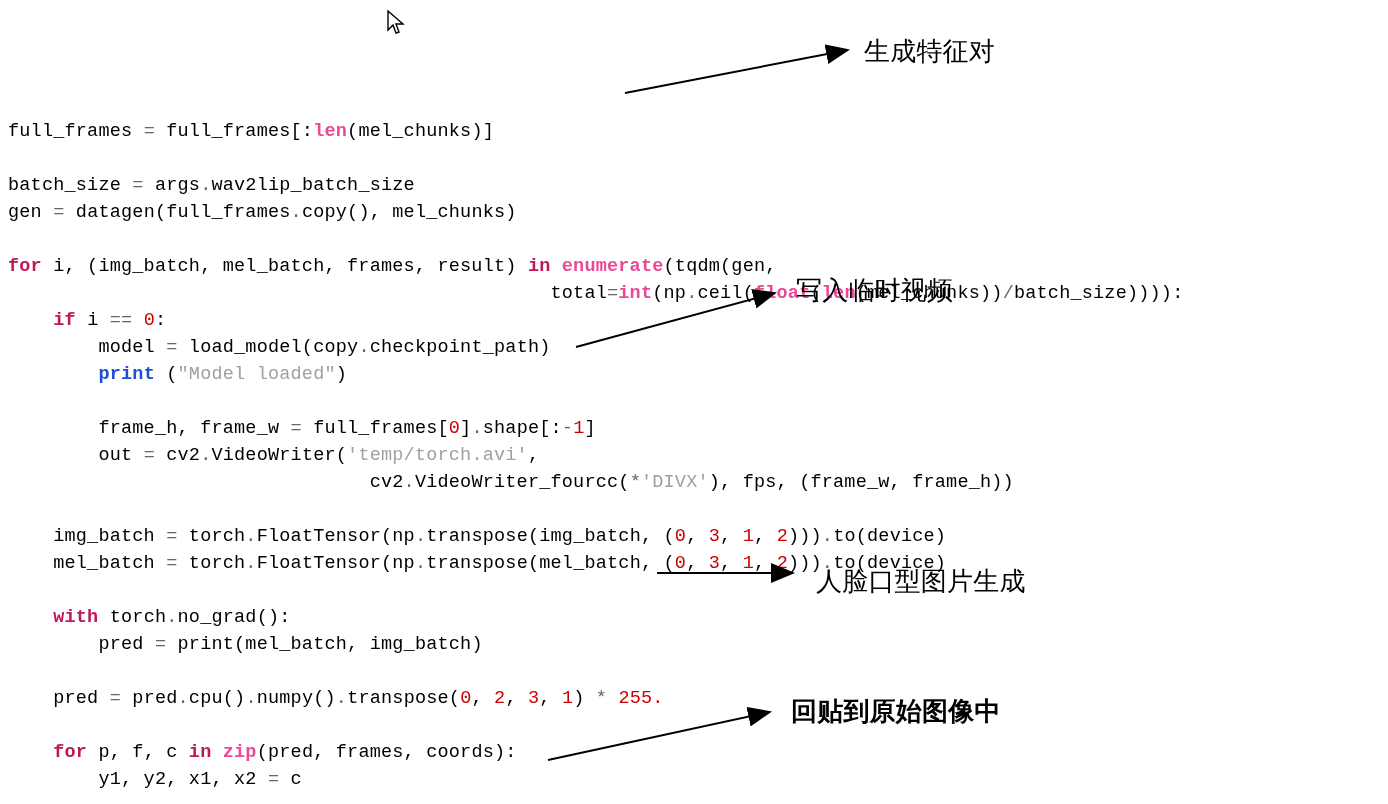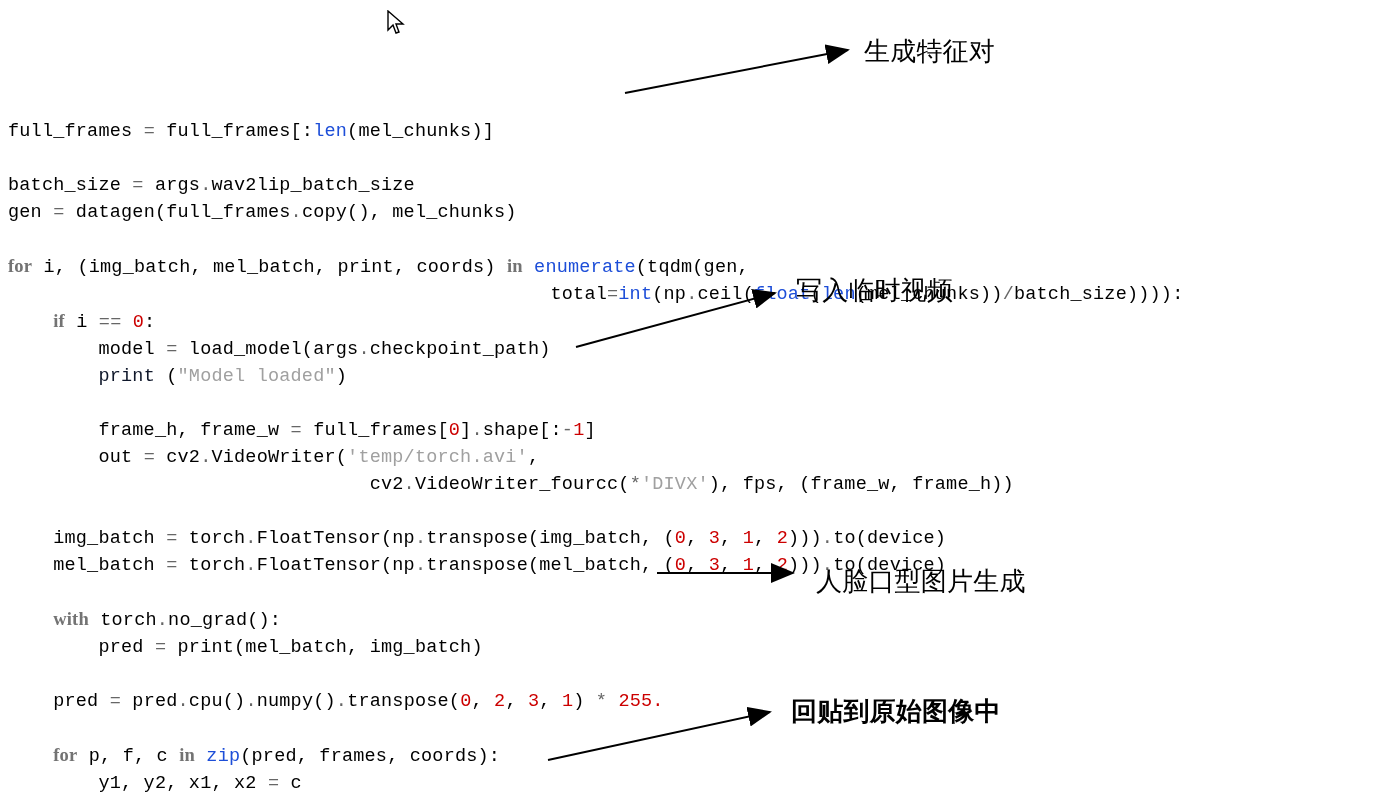--- a/index.html
+++ b/index.html
@@ -10,23 +10,23 @@
     font-size: 18.5px;
     line-height: 27px;
     white-space: pre;
     letter-spacing: 0.2px;
     position: relative;
     width: 1388px;
     height: 804px;
     box-sizing: border-box;
     overflow: hidden;
   }
-  .kw   { color:#737373; font-weight:bold;font-family:Liberation Serif, serif; }
-  .kwp  { color:#0f172a; font-weight:normal; }
-  .blt  { color:#1d4ed8; }
+  .kw   { color:#be185d; font-weight:bold; }
+  .kwp  { color:#1d4ed8; font-weight:bold; }
+  .blt  { color:#ec4899;font-weight:bold; }
   .num  { color:#cc0000; }
   .str  { color:#a0a0a0; }
   .op   { color:#666; }
   .plain{ color:#000; }
 
   .ann {
     position:absolute;
     font-family: "Microsoft YaHei","PingFang SC","Hiragino Sans GB",sans-serif;
     font-size:26px;
     color:#000;
@@ -38,24 +38,24 @@
 </head>
 <body>
 
 
 
 <div><span class="plain">full_frames </span><span class="op">=</span><span class="plain"> full_frames</span><span class="plain">[:</span><span class="blt">len</span><span class="plain">(mel_chunks)</span><span class="plain">]</span>
 
 <span class="plain">batch_size </span><span class="op">=</span><span class="plain"> args</span><span class="op">.</span><span class="plain">wav2lip_batch_size</span>
 <span class="plain">gen </span><span class="op">=</span><span class="plain"> datagen(full_frames</span><span class="op">.</span><span class="plain">copy(), mel_chunks)</span>
 
-<span class="kw">for</span><span class="plain"> i, (img_batch, mel_batch, print, coords) </span><span class="kw">in</span><span class="plain"> </span><span class="blt">enumerate</span><span class="plain">(tqdm(gen,</span>
+<span class="kw">for</span><span class="plain"> i, (img_batch, mel_batch, frames, result) </span><span class="kw">in</span><span class="plain"> </span><span class="blt">enumerate</span><span class="plain">(tqdm(gen,</span>
 <span class="plain">                                                total</span><span class="op">=</span><span class="blt">int</span><span class="plain">(np</span><span class="op">.</span><span class="plain">ceil(</span><span class="blt">float</span><span class="plain">(</span><span class="blt">len</span><span class="plain">(mel_chunks))</span><span class="op">/</span><span class="plain">batch_size)))):</span>
 <span class="plain">    </span><span class="kw">if</span><span class="plain"> i </span><span class="op">==</span><span class="plain"> </span><span class="num">0</span><span class="plain">:</span>
-<span class="plain">        model </span><span class="op">=</span><span class="plain"> load_model(args</span><span class="op">.</span><span class="plain">checkpoint_path)</span>
+<span class="plain">        model </span><span class="op">=</span><span class="plain"> load_model(copy</span><span class="op">.</span><span class="plain">checkpoint_path)</span>
 <span class="plain">        </span><span class="kwp">print</span><span class="plain"> (</span><span class="str">"Model loaded"</span><span class="plain">)</span>
 
 <span class="plain">        frame_h, frame_w </span><span class="op">=</span><span class="plain"> full_frames[</span><span class="num">0</span><span class="plain">]</span><span class="op">.</span><span class="plain">shape[:</span><span class="op">-</span><span class="num">1</span><span class="plain">]</span>
 <span class="plain">        out </span><span class="op">=</span><span class="plain"> cv2</span><span class="op">.</span><span class="plain">VideoWriter(</span><span class="str">'temp/torch.avi'</span><span class="plain">,</span>
 <span class="plain">                                cv2</span><span class="op">.</span><span class="plain">VideoWriter_fourcc(</span><span class="op">*</span><span class="str">'DIVX'</span><span class="plain">), fps, (frame_w, frame_h))</span>
 
 <span class="plain">    img_batch </span><span class="op">=</span><span class="plain"> torch</span><span class="op">.</span><span class="plain">FloatTensor(np</span><span class="op">.</span><span class="plain">transpose(img_batch, (</span><span class="num">0</span><span class="plain">, </span><span class="num">3</span><span class="plain">, </span><span class="num">1</span><span class="plain">, </span><span class="num">2</span><span class="plain">)))</span><span class="op">.</span><span class="plain">to(device)</span>
 <span class="plain">    mel_batch </span><span class="op">=</span><span class="plain"> torch</span><span class="op">.</span><span class="plain">FloatTensor(np</span><span class="op">.</span><span class="plain">transpose(mel_batch, (</span><span class="num">0</span><span class="plain">, </span><span class="num">3</span><span class="plain">, </span><span class="num">1</span><span class="plain">, </span><span class="num">2</span><span class="plain">)))</span><span class="op">.</span><span class="plain">to(device)</span>
 
 <span class="plain">    </span><span class="kw">with</span><span class="plain"> torch</span><span class="op">.</span><span class="plain">no_grad():</span>

